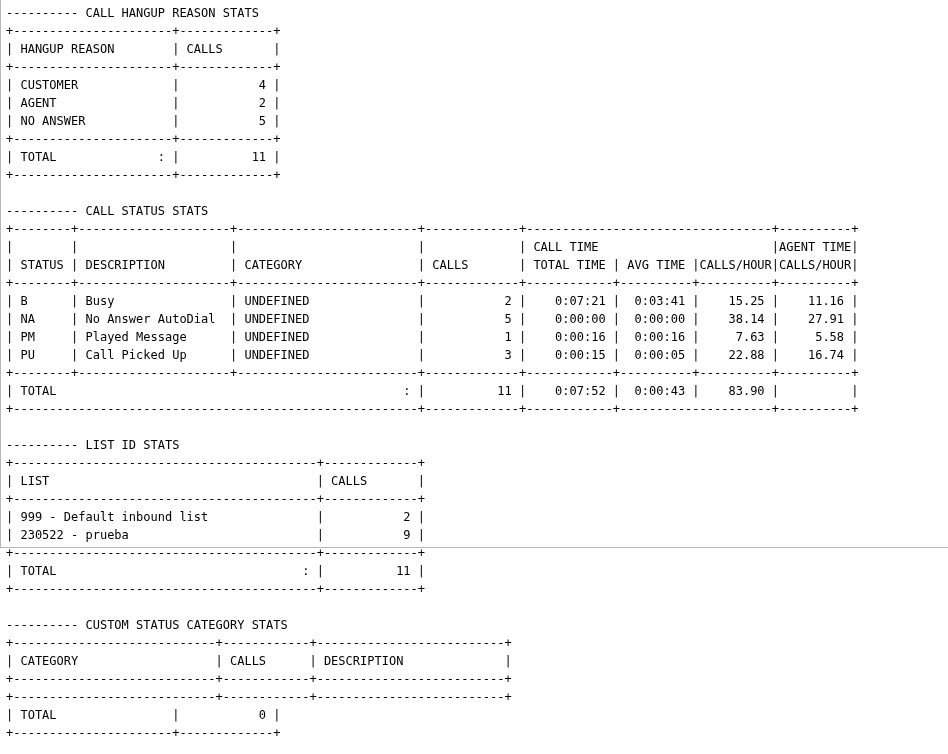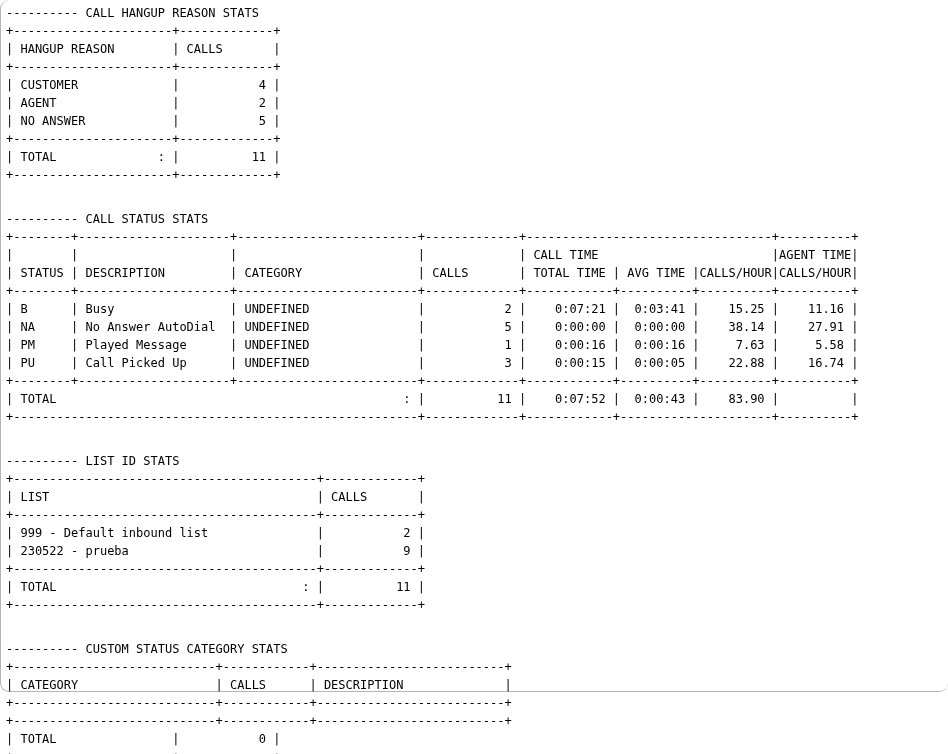--- a/index.html
+++ b/index.html
@@ -5,36 +5,35 @@
   html, body { margin: 0; padding: 0; }
   body {
     width: 948px;
     height: 754px;
     overflow: hidden;
     background: #ffffff;
   }
   .screen {
     box-sizing: border-box;
     width: 948px;
-    height: 692px;
+    height: 548px;
     background: #ffffff;
     border-left: 1px solid #b5b5b5;
     border-bottom: 1px solid #b5b5b5;
     padding: 4px 0 0 5px;
-    border-radius: 9px;
   }
   .ascii {
     margin: 0;
     font-family: "DejaVu Sans Mono", "Liberation Mono", monospace;
     font-size: 12px;
     line-height: 18px;
     color: #000000;
     white-space: pre;
   }
-  .stats-section + .stats-section { margin-top: 26px; }
+  .stats-section + .stats-section { margin-top: 18px; }
 </style>
 </head>
 <body>
 
 <div class="screen">
 
   <div class="stats-section">
     <pre class="ascii">---------- CALL HANGUP REASON STATS
 +----------------------+-------------+
 | HANGUP REASON        | CALLS       |

